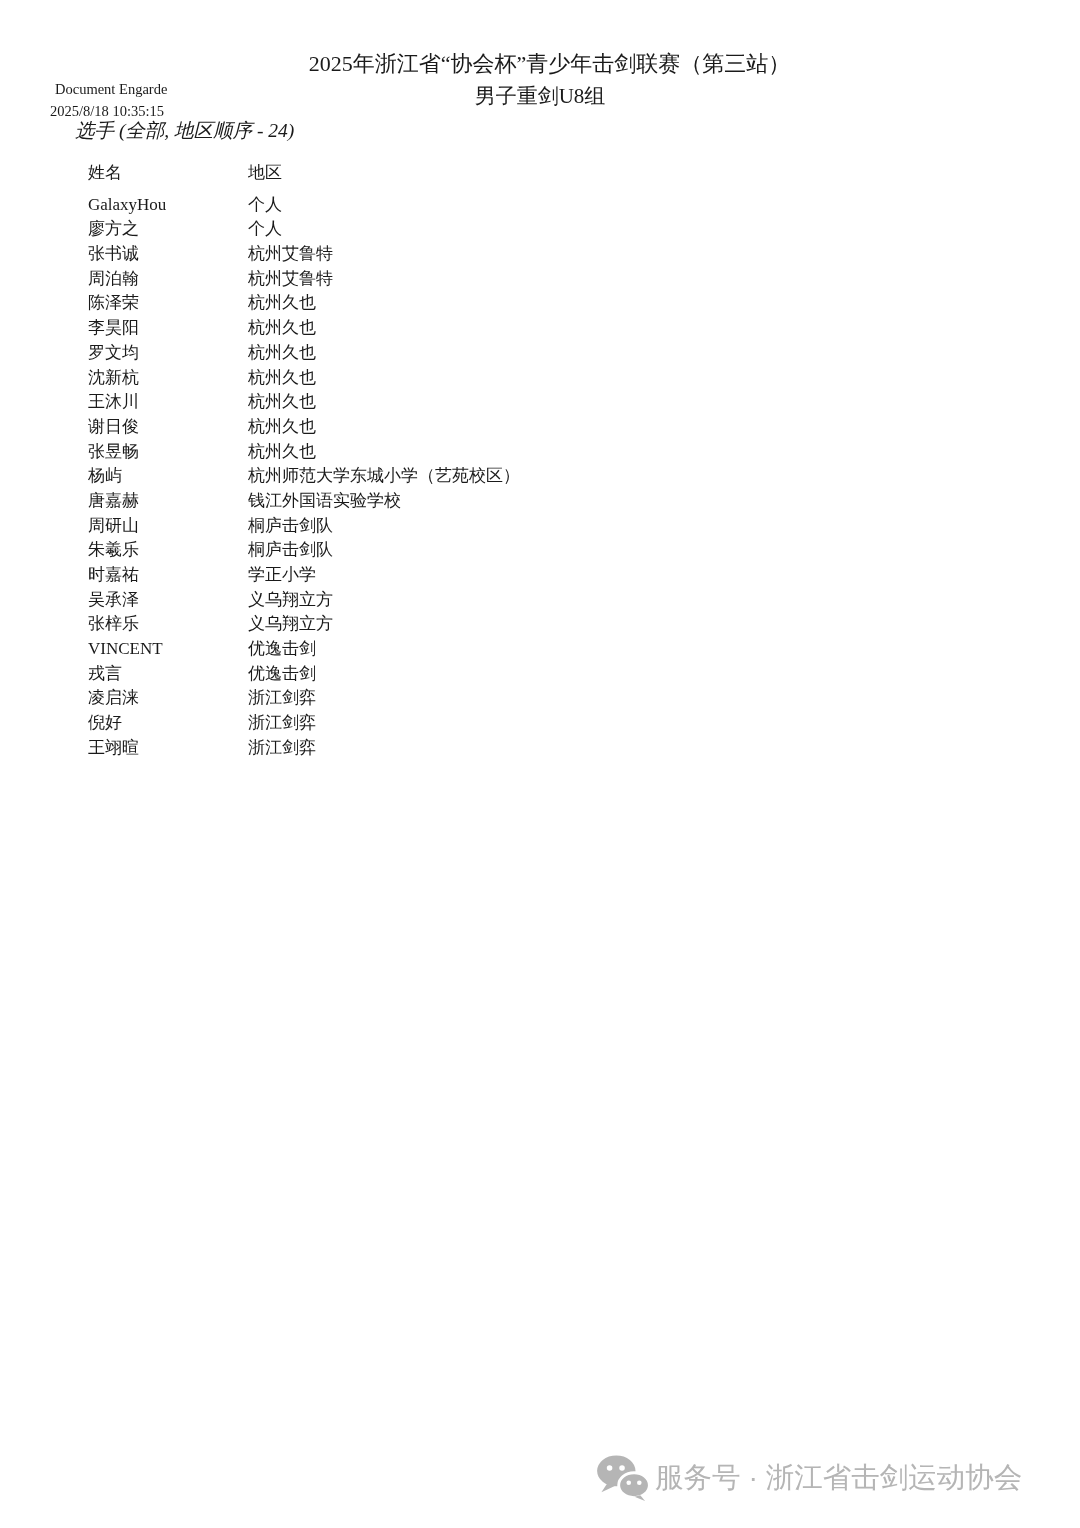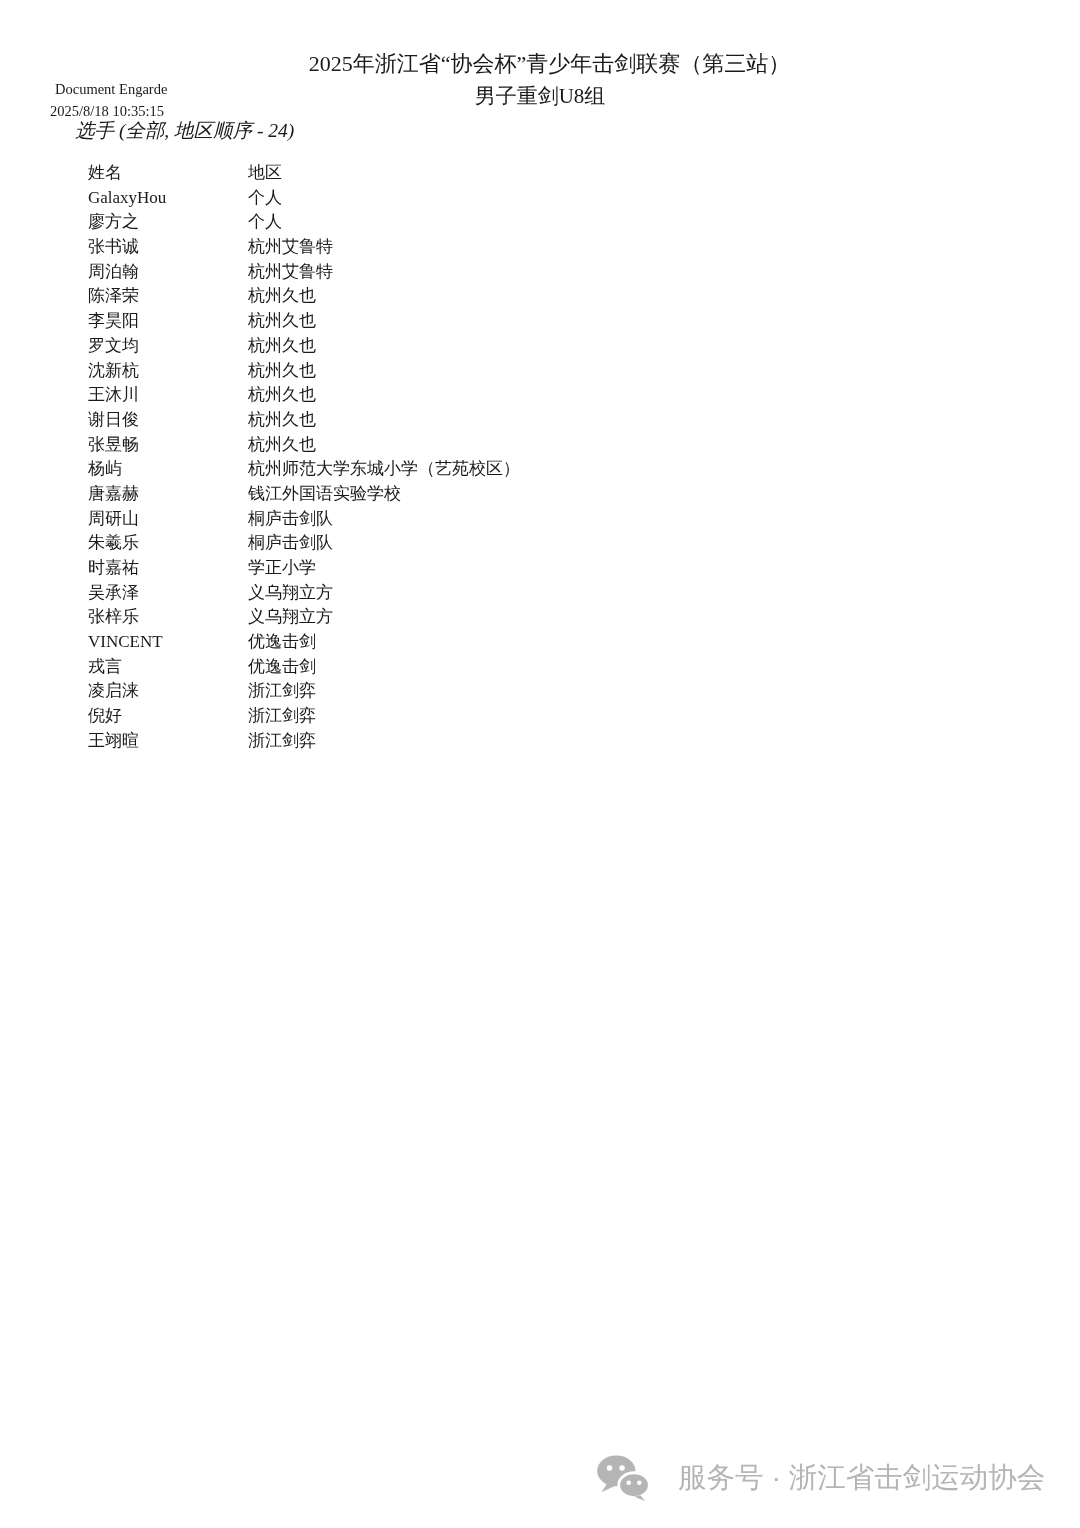--- a/index.html
+++ b/index.html
@@ -36,35 +36,36 @@
     font-size: 19.5px;
     font-style: italic;
   }
   .players-table {
     position: absolute;
     left: 88px; top: 161px;
     font-size: 17px;
   }
   .thead {
     display: flex;
+    margin-bottom: 7px;
     line-height: 24.7px;
   }
   .row {
     display: flex;
     line-height: 24.7px;
     height: 24.7px;
     white-space: nowrap;
   }
   .cell-name { width: 160px; flex: 0 0 160px; }
   .footer {
     position: absolute;
     left: 596px; top: 1454px;
     display: flex;
     align-items: center;
-    gap: 28px;
+    gap: 5px;
     color: var(--watermark, #b5b5b5);
     font-family: "Liberation Sans", "DejaVu Sans", sans-serif;
     font-size: 28.5px;
   }
   .wechat-icon { display: inline-block; width: 54px; height: 47px; }
   .wechat-icon svg { display: block; width: 54px; height: 47px; }
 </style>
 </head>
 <body>
 

